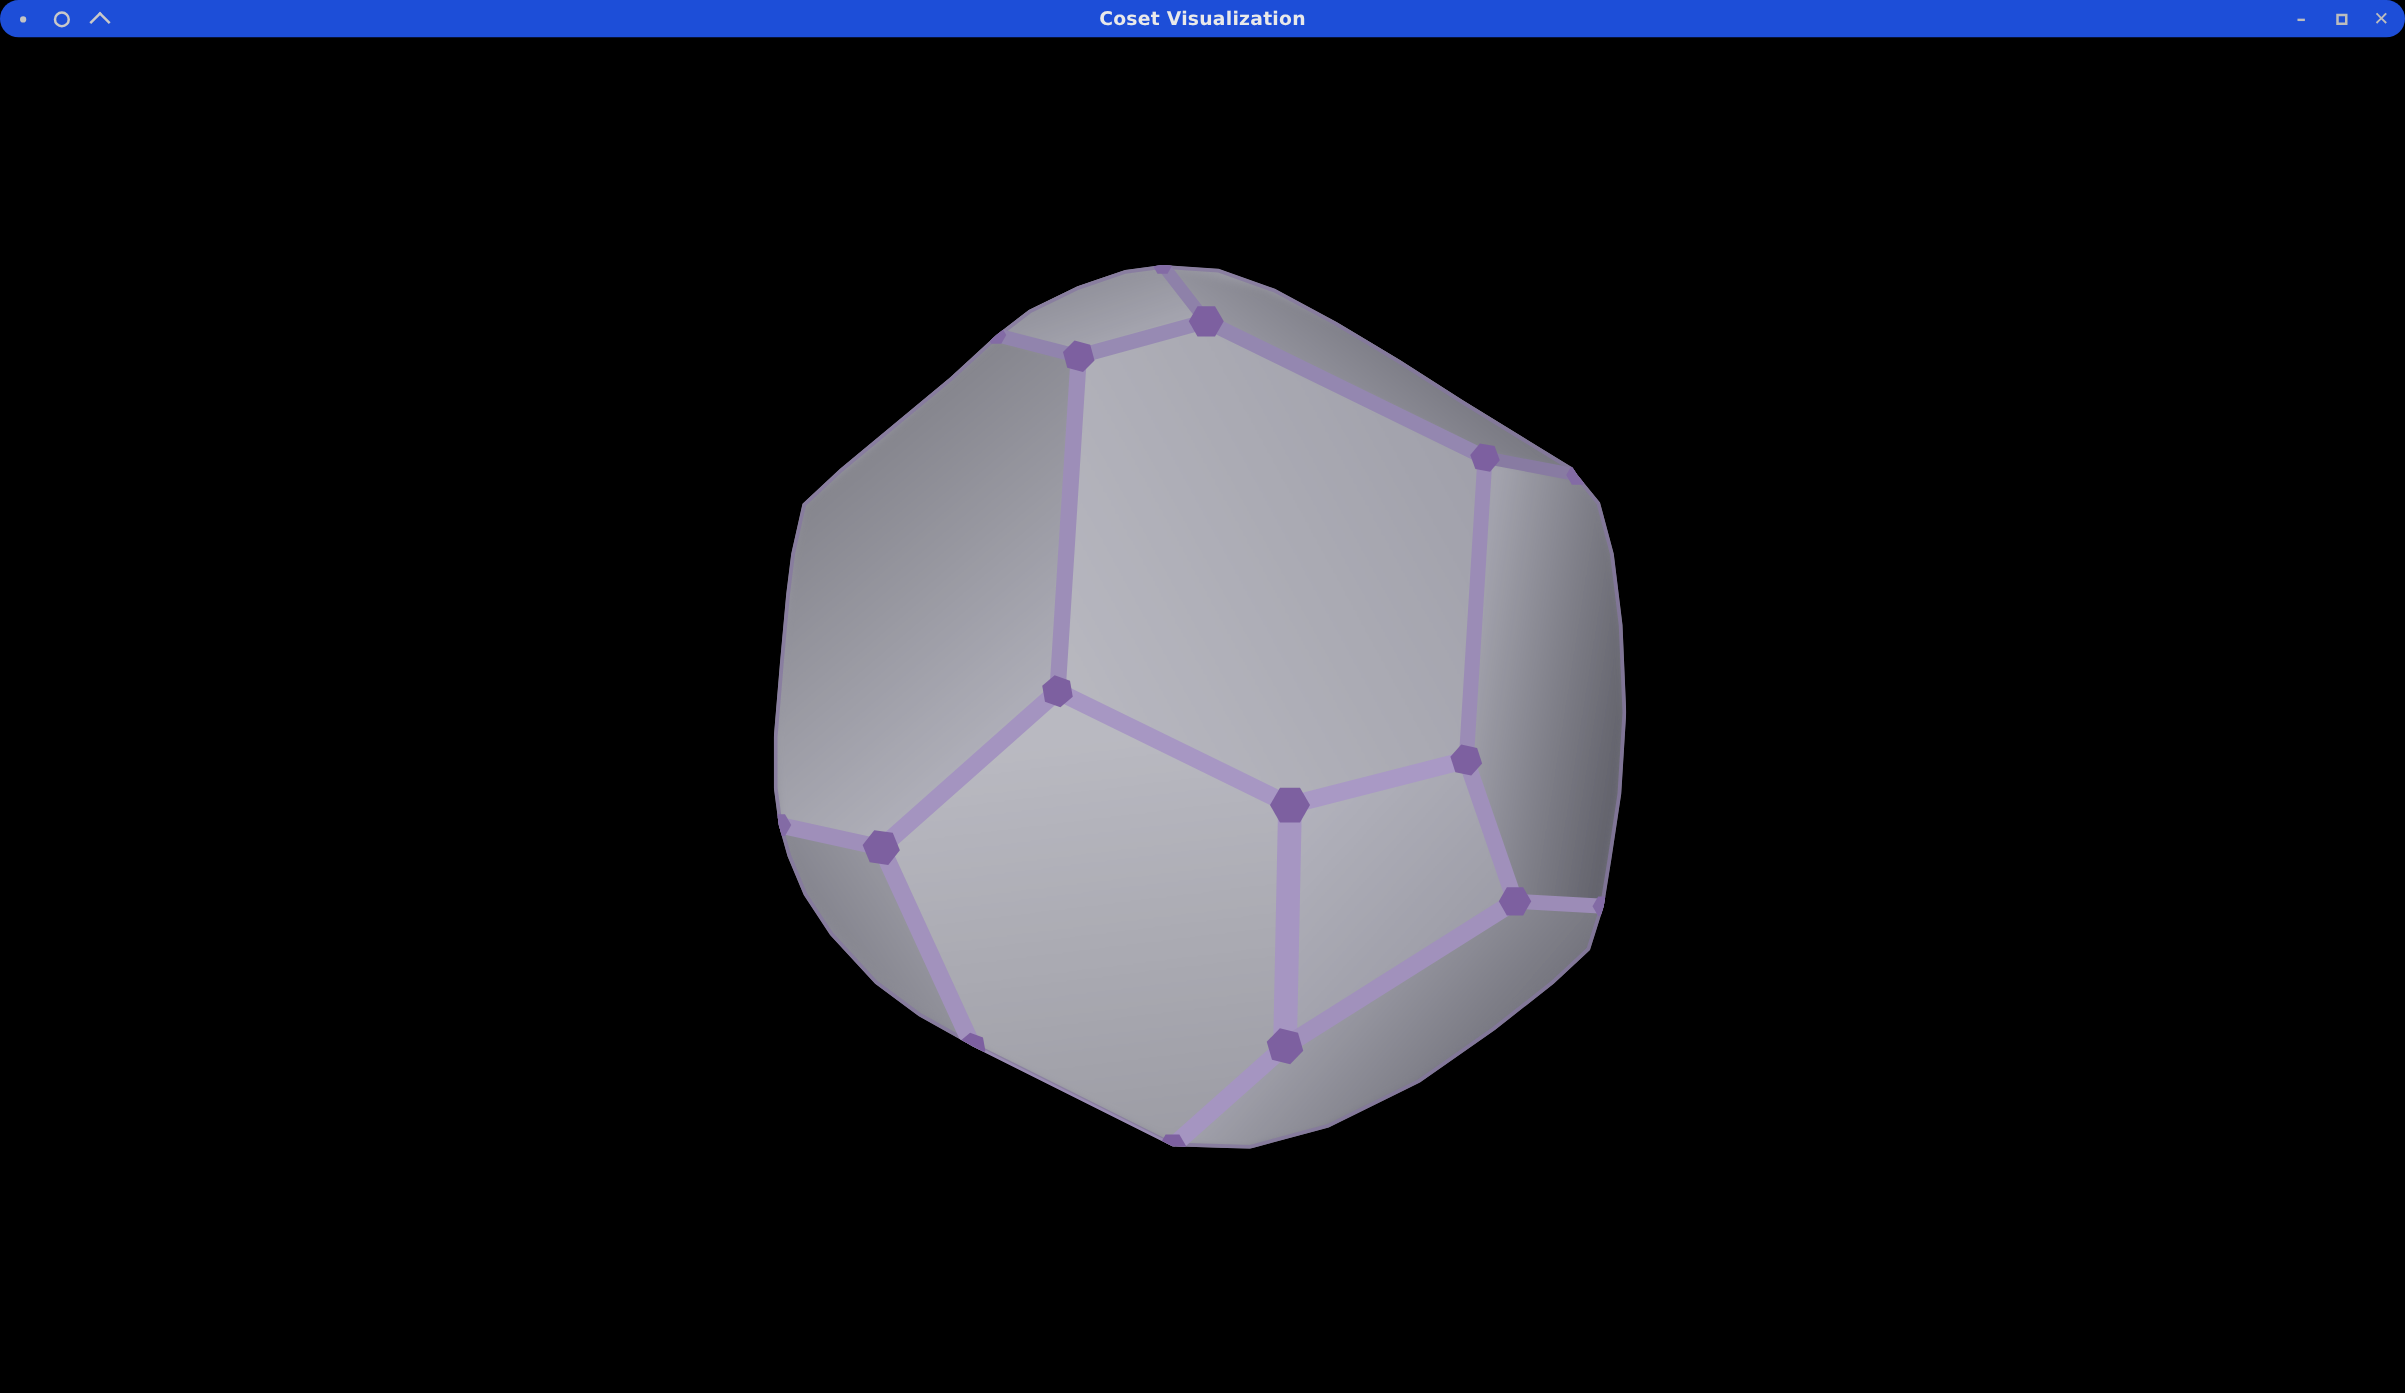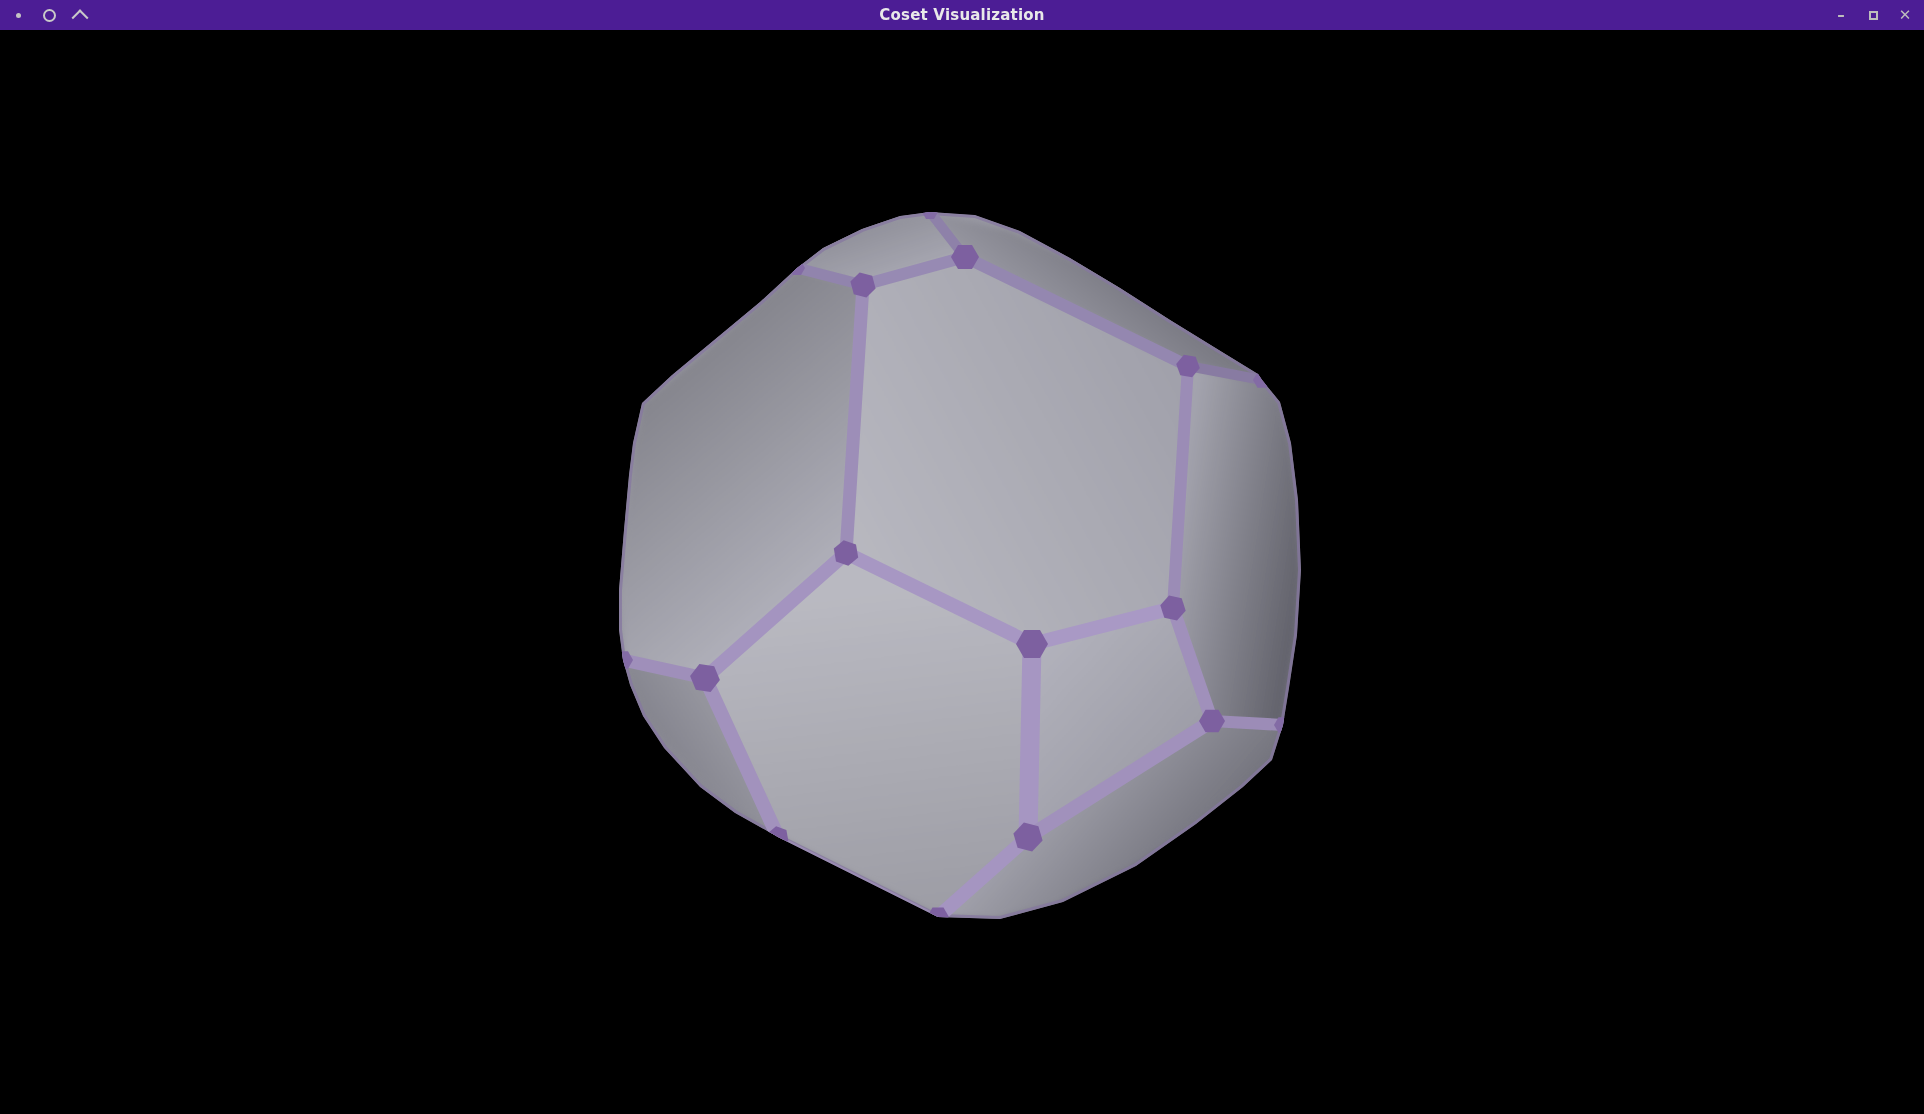--- a/index.html
+++ b/index.html
@@ -1,18 +1,18 @@
 <!DOCTYPE html>
 <html><head>
 <meta charset="utf-8">
 <style>
   html,body{margin:0;padding:0;background:#000;width:1924px;height:1114px;overflow:hidden;
             font-family:"DejaVu Sans","Liberation Sans",sans-serif;}
-  .titlebar{position:absolute;top:0;left:0;width:1924px;height:30px;background:#4c1d95;
-            display:flex;align-items:center;}
+  .titlebar{position:absolute;top:0;left:0;width:1924px;height:30px;background:#1d4ed8;
+            display:flex;align-items:center;border-radius:15px;}
   .tb-left{position:absolute;left:0;top:0;height:30px;display:flex;align-items:center;gap:13px;padding-left:9px;}
   .tb-btn{width:18px;height:18px;display:flex;align-items:center;justify-content:center;cursor:default;}
   .dot{width:5px;height:5px;border-radius:50%;background:#c4c4c4;}
   .circle{width:13px;height:13px;border-radius:50%;border:2px solid #c9c9c9;box-sizing:border-box;}
   .chev{width:10px;height:10px;border-left:2.5px solid #c9c9c9;border-top:2.5px solid #c9c9c9;
         transform:rotate(45deg) translate(2px,2px);}
   .tb-title{position:absolute;left:0;right:0;top:0;height:30px;line-height:30px;text-align:center;
             color:#e9e9e9;font-size:15px;font-weight:bold;letter-spacing:.2px;}
   .tb-right{position:absolute;right:8px;top:0;height:30px;display:flex;align-items:center;gap:10px;}
   .wc{width:22px;height:22px;display:flex;align-items:center;justify-content:center;

